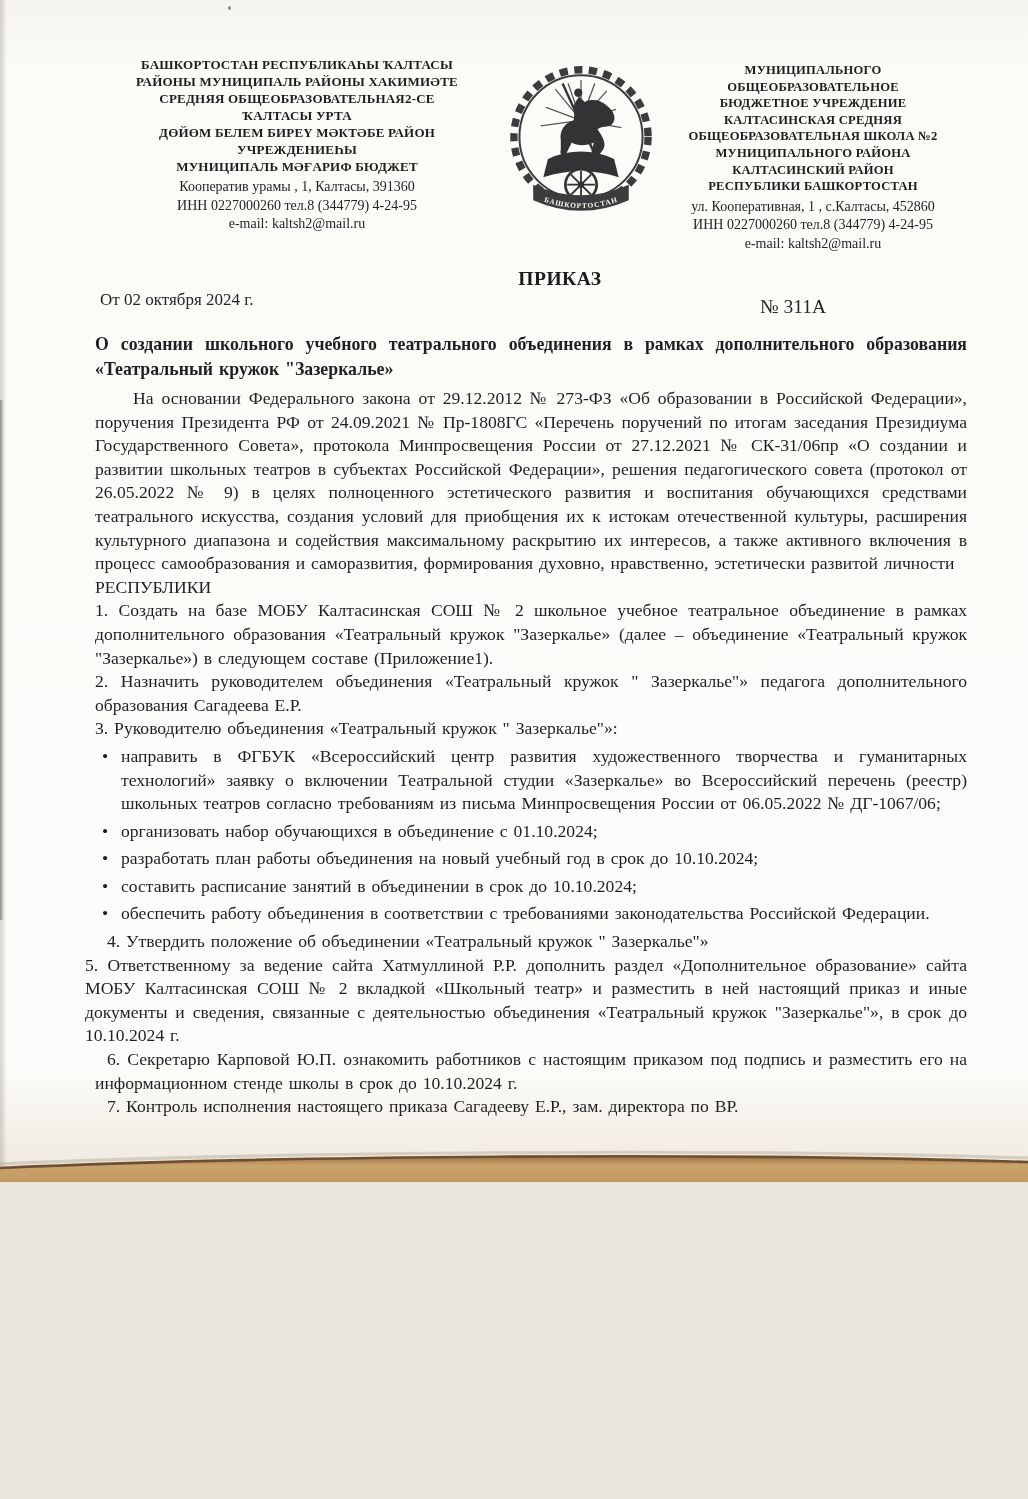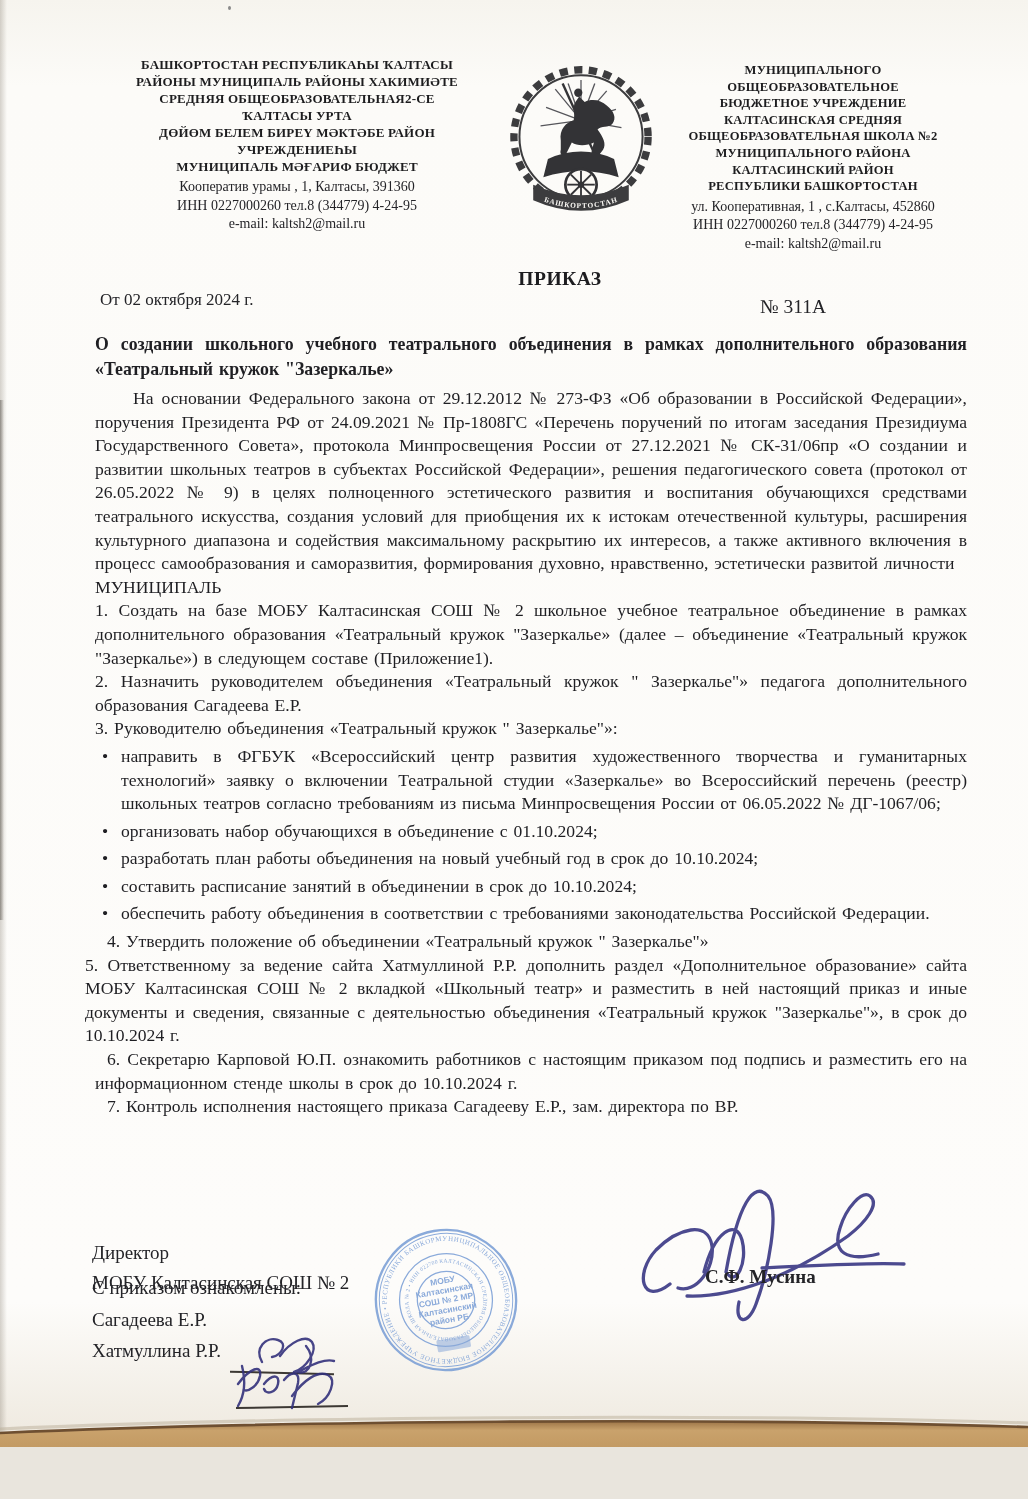--- a/index.html
+++ b/index.html
@@ -1,17 +1,17 @@
 <!DOCTYPE html>
 <html><head>
 <meta charset="utf-8">
 <style>
   html,body{margin:0;padding:0;background:#e9e5dd;}
   .paper{
-    position:relative;width:1028px;height:1447px;overflow:hidden;
+    position:relative;width:1028px;height:1182px;overflow:hidden;
     background:linear-gradient(180deg,#f6f4ee 0%,#fcfbf8 6%,#fdfcfa 90%,#f2eee6 97%,#eee8de 100%);
     font-family:"Liberation Serif","DejaVu Serif",serif;color:#222;
   }
   .edge-shade{position:absolute;left:0;top:0;width:7px;height:100%;
     background:linear-gradient(to right,rgba(110,100,85,.28),rgba(110,100,85,0));}
   .edge-dark{position:absolute;left:0;top:400px;width:4px;height:520px;
     background:linear-gradient(to right,rgba(60,55,48,.45),rgba(60,55,48,0));}
   .speck{position:absolute;left:228px;top:6px;width:3px;height:4px;background:#8a8a8a;border-radius:50%;}
 
   
@@ -135,21 +135,21 @@
     </div>
   </div>
 
   <div class="doc-title">ПРИКАЗ</div>
   <div class="date-line">От  02 октября 2024 г.</div>
   <div class="order-number">№ 311А</div>
 
   <div class="body">
     <p class="subject">О создании школьного учебного театрального объединения в рамках дополнительного образования  «Театральный  кружок "Зазеркалье»</p>
     <p class="preamble">На основании Федерального закона от 29.12.2012 № 273-ФЗ «Об образовании в Российской Федерации», поручения Президента РФ от 24.09.2021 № Пр-1808ГС «Перечень поручений по итогам заседания Президиума Государственного Совета», протокола Минпросвещения России от 27.12.2021 № СК-31/06пр «О создании и развитии школьных театров в субъектах Российской Федерации», решения педагогического совета (протокол от 26.05.2022 № 9) в целях полноценного эстетического развития и воспитания обучающихся средствами театрального искусства, создания условий для приобщения их к истокам отечественной культуры, расширения культурного диапазона и содействия максимальному раскрытию их интересов, а также активного включения в процесс самообразования и саморазвития, формирования духовно, нравственно, эстетически развитой личности</p>
-    <p class="decree">МУНИЦИПАЛЬ</p>
+    <p class="decree">РЕСПУБЛИКИ</p>
     <p class="item">1. Создать на базе МОБУ Калтасинская СОШ № 2  школьное учебное театральное объединение в рамках дополнительного образования «Театральный кружок "Зазеркалье» (далее – объединение «Театральный кружок "Зазеркалье») в следующем составе (Приложение1).</p>
     <p class="item">2. Назначить руководителем объединения «Театральный кружок " Зазеркалье"» педагога дополнительного образования Сагадеева Е.Р.</p>
     <p class="item">3. Руководителю объединения «Театральный кружок " Зазеркалье"»:</p>
     <p class="li"><span class="dot">•</span><span>направить в ФГБУК «Всероссийский центр развития художественного творчества и гуманитарных технологий» заявку о включении Театральной студии «Зазеркалье» во Всероссийский перечень (реестр) школьных театров согласно требованиям из письма Минпросвещения России от 06.05.2022 № ДГ-1067/06;</span></p>
     <p class="li"><span class="dot">•</span><span>организовать набор обучающихся в объединение с 01.10.2024;</span></p>
     <p class="li"><span class="dot">•</span><span>разработать план работы объединения на новый учебный год в срок до 10.10.2024;</span></p>
     <p class="li"><span class="dot">•</span><span>составить расписание занятий в объединении в срок до 10.10.2024;</span></p>
     <p class="li"><span class="dot">•</span><span>обеспечить работу объединения в соответствии с требованиями законодательства Российской Федерации.</span></p>
     <p class="item pad">4. Утвердить положение об объединении «Театральный кружок  " Зазеркалье"»</p>
     <p class="item out">5. Ответственному за ведение сайта Хатмуллиной Р.Р.  дополнить раздел «Дополнительное образование» сайта МОБУ Калтасинская СОШ № 2 вкладкой «Школьный театр» и разместить в ней настоящий приказ и иные документы и сведения, связанные с деятельностью объединения «Театральный кружок "Зазеркалье"», в срок до 10.10.2024 г.</p>

